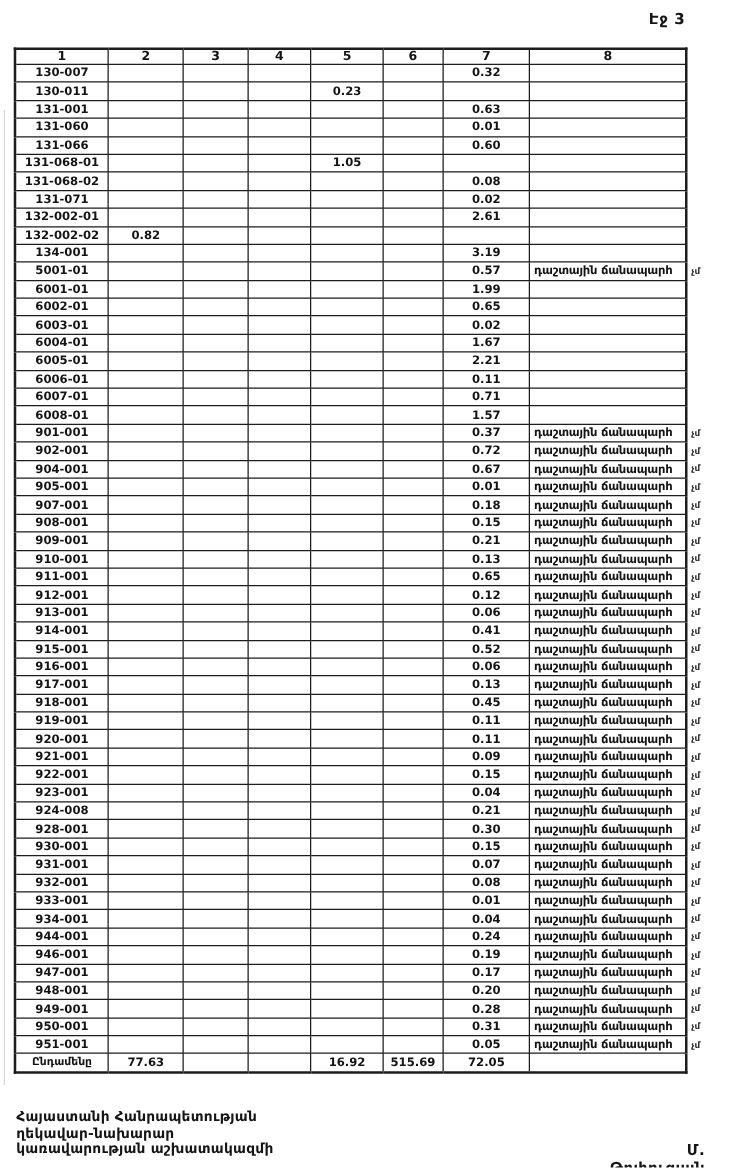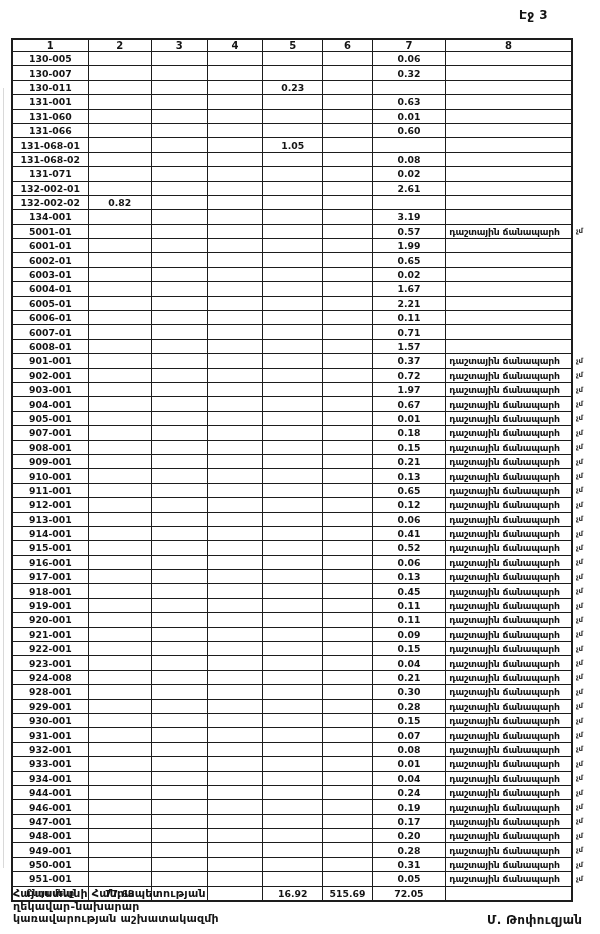--- a/index.html
+++ b/index.html
@@ -11,21 +11,20 @@
     font-family: "DejaVu Sans", sans-serif;
     color: #111;
     overflow: hidden;
     position: relative;
   }
   .page {
     position: absolute;
     left: 0; top: 0;
     width: 564px; height: 934px;
     background: #fff;
-    padding-left: 23px;
   }
   
   .scan-edge {
     position: absolute;
     left: 3px; top: 88px;
     width: 1px; height: 780px;
     background: #c9c9c9;
     opacity: .7;
   }
   .page-label {
@@ -124,31 +123,20 @@
             <th class="b c4">4</th>
             <th class="b c5">5</th>
             <th class="b c6">6</th>
             <th class="b c7">7</th>
             <th class="b c8 c8">8</th>
             <th class="m"></th>
           </tr>
         </thead>
       <tbody id="tbody">
           <tr class="data-row">
-            <td class="b c1 c1g">130-005</td>
-            <td class="b c2"></td>
-            <td class="b c3"></td>
-            <td class="b c4"></td>
-            <td class="b c5"></td>
-            <td class="b c6"></td>
-            <td class="b c7">0.06</td>
-            <td class="b c8 c8"></td>
-            <td class="m"></td>
-          </tr>
-          <tr class="data-row">
             <td class="b c1 c1g">130-007</td>
             <td class="b c2"></td>
             <td class="b c3"></td>
             <td class="b c4"></td>
             <td class="b c5"></td>
             <td class="b c6"></td>
             <td class="b c7">0.32</td>
             <td class="b c8 c8"></td>
             <td class="m"></td>
           </tr>
@@ -377,31 +365,20 @@
             <td class="b c2"></td>
             <td class="b c3"></td>
             <td class="b c4"></td>
             <td class="b c5"></td>
             <td class="b c6"></td>
             <td class="b c7">0.72</td>
             <td class="b c8 c8">դաշտային ճանապարհ</td>
             <td class="m">չմ</td>
           </tr>
           <tr class="data-row">
-            <td class="b c1 c1g">903-001</td>
-            <td class="b c2"></td>
-            <td class="b c3"></td>
-            <td class="b c4"></td>
-            <td class="b c5"></td>
-            <td class="b c6"></td>
-            <td class="b c7">1.97</td>
-            <td class="b c8 c8">դաշտային ճանապարհ</td>
-            <td class="m">չմ</td>
-          </tr>
-          <tr class="data-row">
             <td class="b c1 c1g">904-001</td>
             <td class="b c2"></td>
             <td class="b c3"></td>
             <td class="b c4"></td>
             <td class="b c5"></td>
             <td class="b c6"></td>
             <td class="b c7">0.67</td>
             <td class="b c8 c8">դաշտային ճանապարհ</td>
             <td class="m">չմ</td>
           </tr>
@@ -615,31 +592,20 @@
             <td class="m">չմ</td>
           </tr>
           <tr class="data-row">
             <td class="b c1 c1g">928-001</td>
             <td class="b c2"></td>
             <td class="b c3"></td>
             <td class="b c4"></td>
             <td class="b c5"></td>
             <td class="b c6"></td>
             <td class="b c7">0.30</td>
-            <td class="b c8 c8">դաշտային ճանապարհ</td>
-            <td class="m">չմ</td>
-          </tr>
-          <tr class="data-row">
-            <td class="b c1 c1g">929-001</td>
-            <td class="b c2"></td>
-            <td class="b c3"></td>
-            <td class="b c4"></td>
-            <td class="b c5"></td>
-            <td class="b c6"></td>
-            <td class="b c7">0.28</td>
             <td class="b c8 c8">դաշտային ճանապարհ</td>
             <td class="m">չմ</td>
           </tr>
           <tr class="data-row">
             <td class="b c1 c1g">930-001</td>
             <td class="b c2"></td>
             <td class="b c3"></td>
             <td class="b c4"></td>
             <td class="b c5"></td>
             <td class="b c6"></td>

